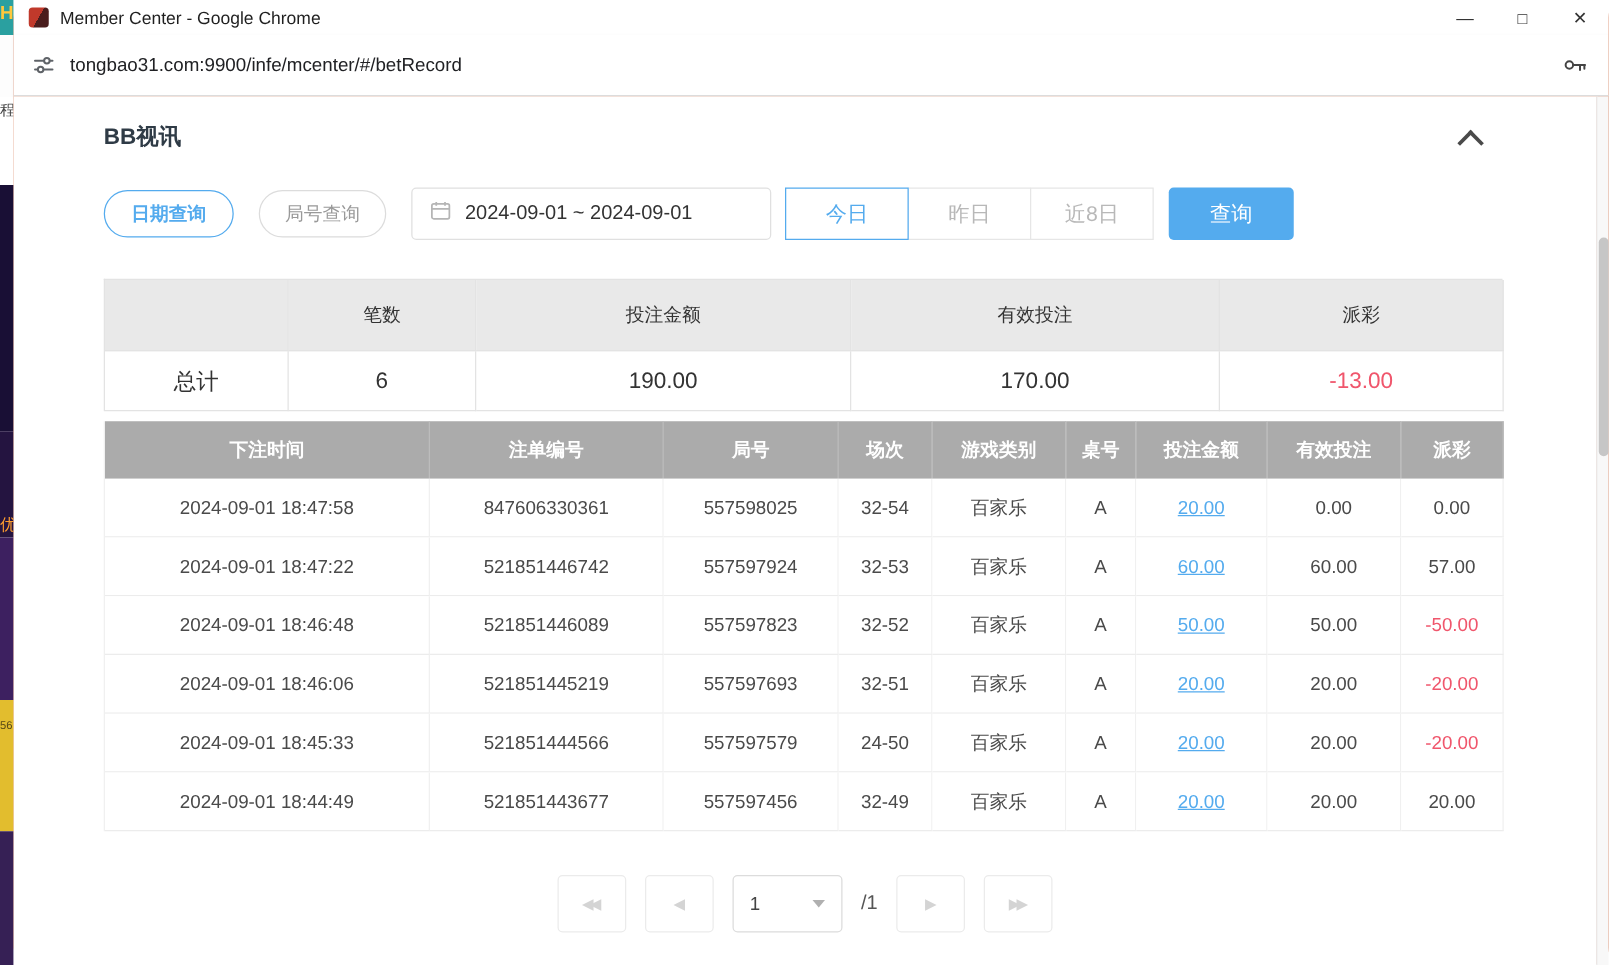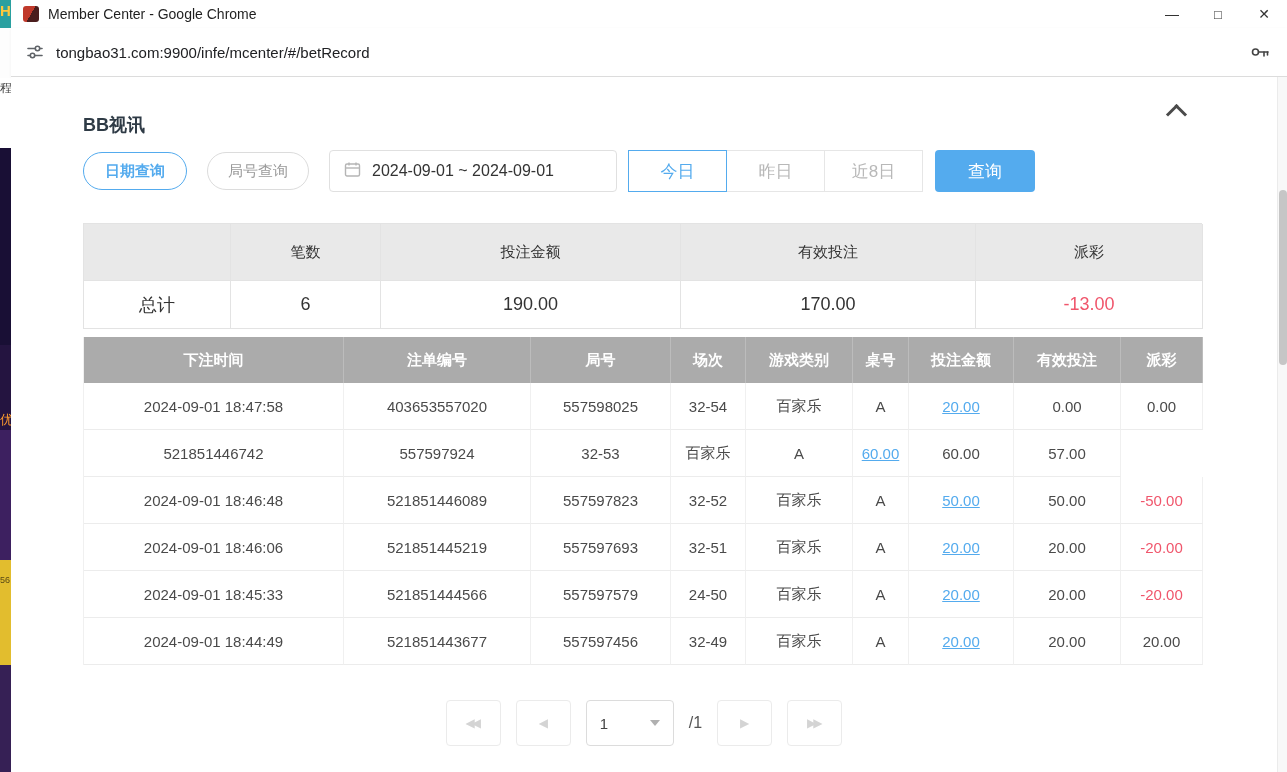--- a/index.html
+++ b/index.html
@@ -37,21 +37,21 @@
   .key-icon { margin-left:auto; margin-right:16px; display:flex; align-items:center; }
 
   .content { position:absolute; left:0; top:77px; width:1266px; height:695px; background:#fff; }
 
   
   .scrollbar { position:absolute; right:0; top:77px; width:10px; height:695px;
                background:#f8f8f8; border-left:1px solid #ebebeb; }
   .scroll-thumb { position:absolute; left:1px; top:113px; width:8px; height:175px; background:#c6c6c6; border-radius:4px; }
 
   
-  .page-title { position:absolute; left:72px; top:36px; font-size:18px; font-weight:bold; color:#2f3b46; }
+  .page-title { position:absolute; left:72px; top:20px; font-size:18px; font-weight:bold; color:#2f3b46; }
   .collapse-icon { position:absolute; left:1158px; top:30px; width:15px; height:15px;
                    border-top:3px solid #4a4a4a; border-right:3px solid #4a4a4a;
                    transform:rotate(-45deg); cursor:pointer; }
 
   
   .btn { display:flex; align-items:center; justify-content:center; cursor:pointer; background:#fff; }
   .btn-date-query { position:absolute; left:72px; top:75px; width:104px; height:38px;
                     border:1px solid #54abee; color:#54abee; border-radius:19px; font-size:15px; font-weight:bold; }
   .btn-round-query { position:absolute; left:196px; top:75px; width:102px; height:38px;
                      border:1px solid #dcdcdc; color:#999; border-radius:19px; font-size:15px; }
@@ -202,30 +202,31 @@
         <div class="t-cell">场次</div>
         <div class="t-cell">游戏类别</div>
         <div class="t-cell">桌号</div>
         <div class="t-cell">投注金额</div>
         <div class="t-cell">有效投注</div>
         <div class="t-cell">派彩</div>
       </div>
       <div>
           <div class="t-row">
         <div class="t-cell">2024-09-01 18:47:58</div>
-        <div class="t-cell">403653557020</div>
+        <div class="t-cell">847606330361</div>
         <div class="t-cell">557598025</div>
         <div class="t-cell">32-54</div>
         <div class="t-cell">百家乐</div>
         <div class="t-cell">A</div>
         <div class="t-cell link">20.00</div>
         <div class="t-cell">0.00</div>
         <div class="t-cell">0.00</div>
       </div>
           <div class="t-row">
+        <div class="t-cell">2024-09-01 18:47:22</div>
         <div class="t-cell">521851446742</div>
         <div class="t-cell">557597924</div>
         <div class="t-cell">32-53</div>
         <div class="t-cell">百家乐</div>
         <div class="t-cell">A</div>
         <div class="t-cell link">60.00</div>
         <div class="t-cell">60.00</div>
         <div class="t-cell">57.00</div>
       </div>
           <div class="t-row">

